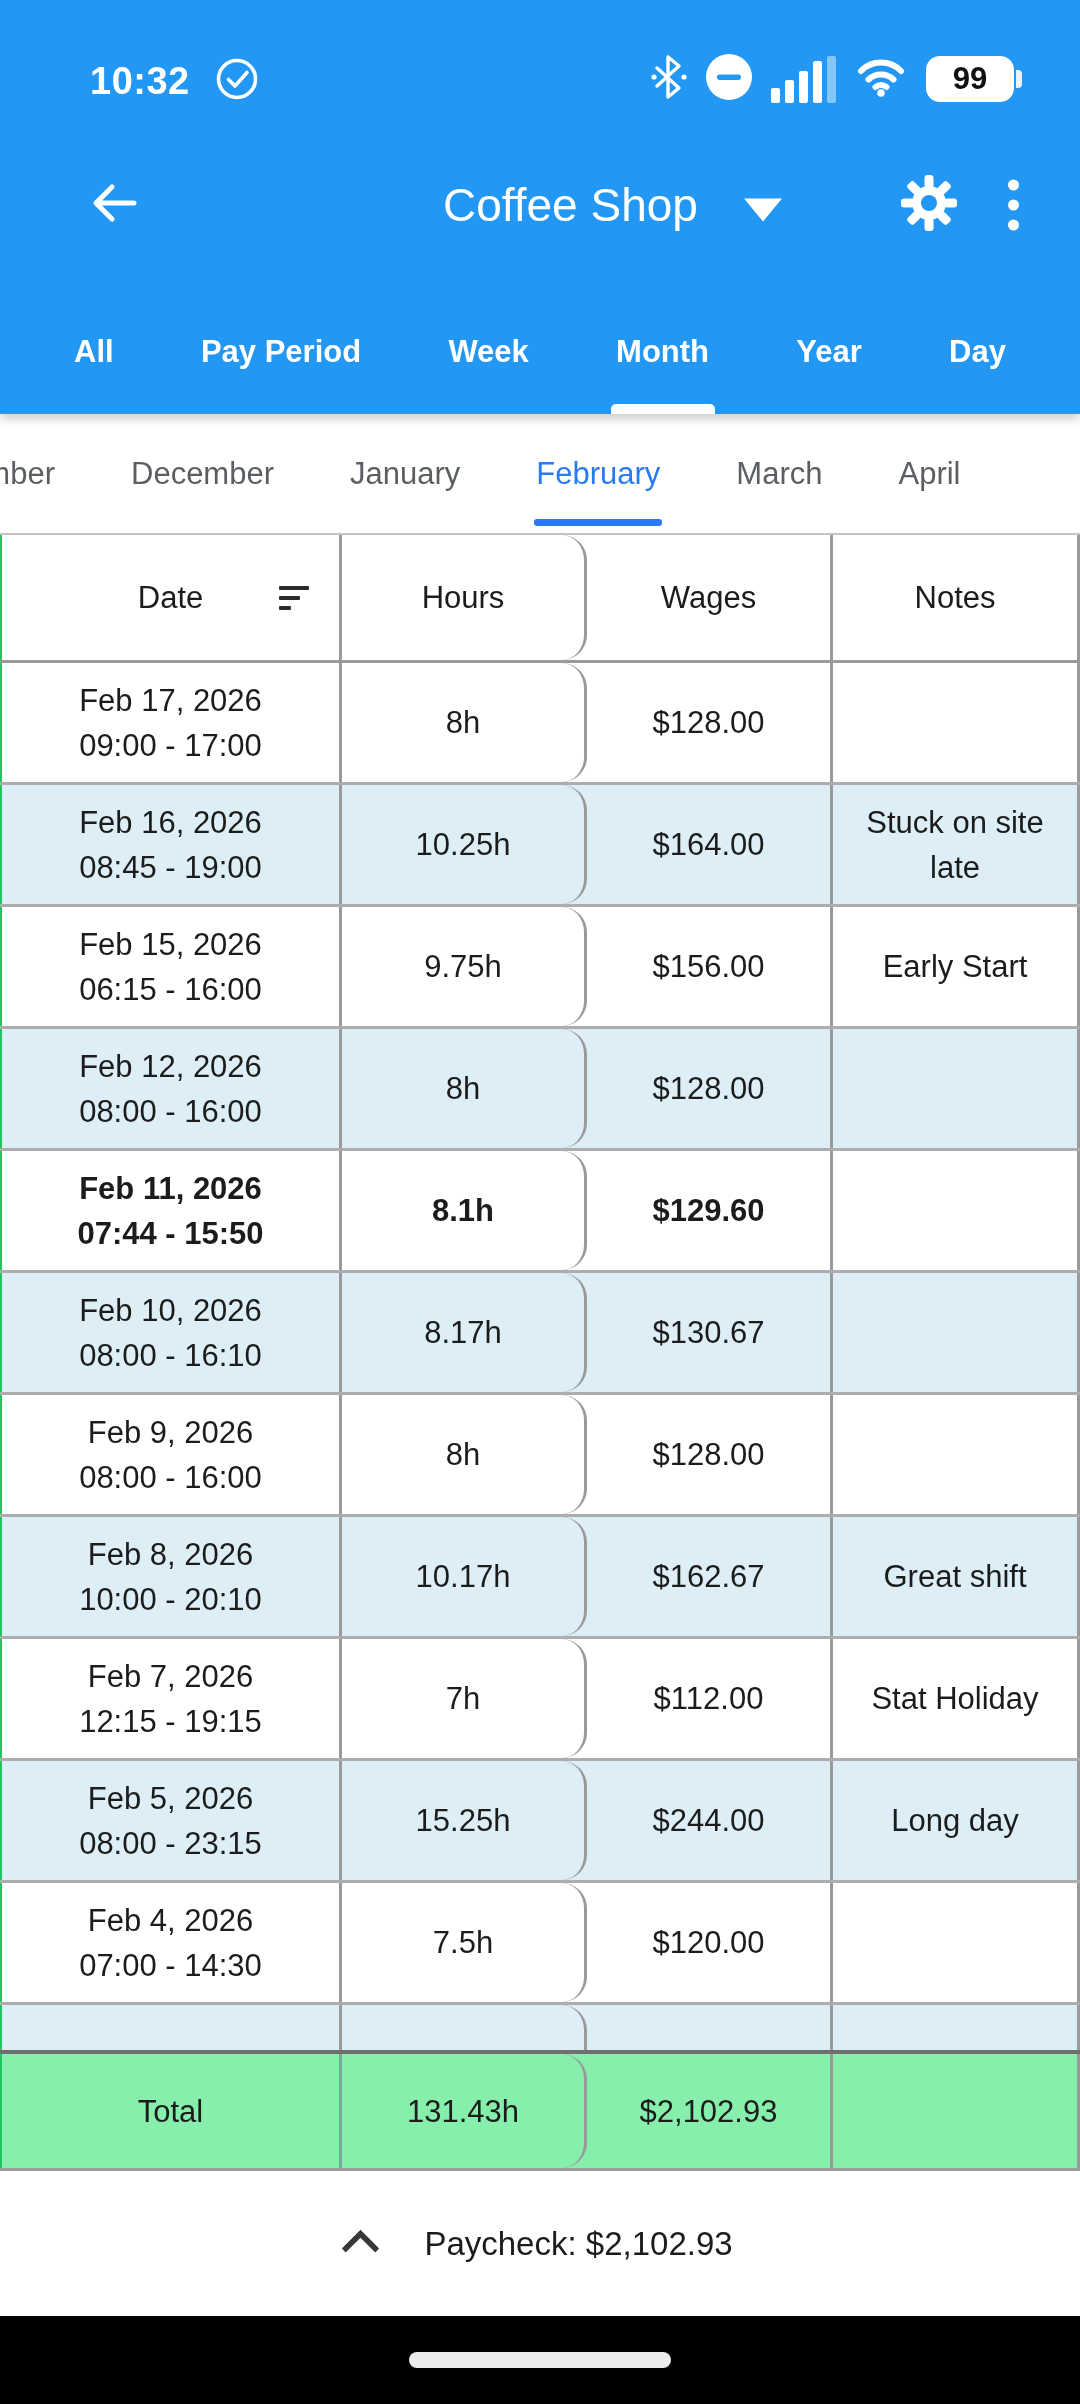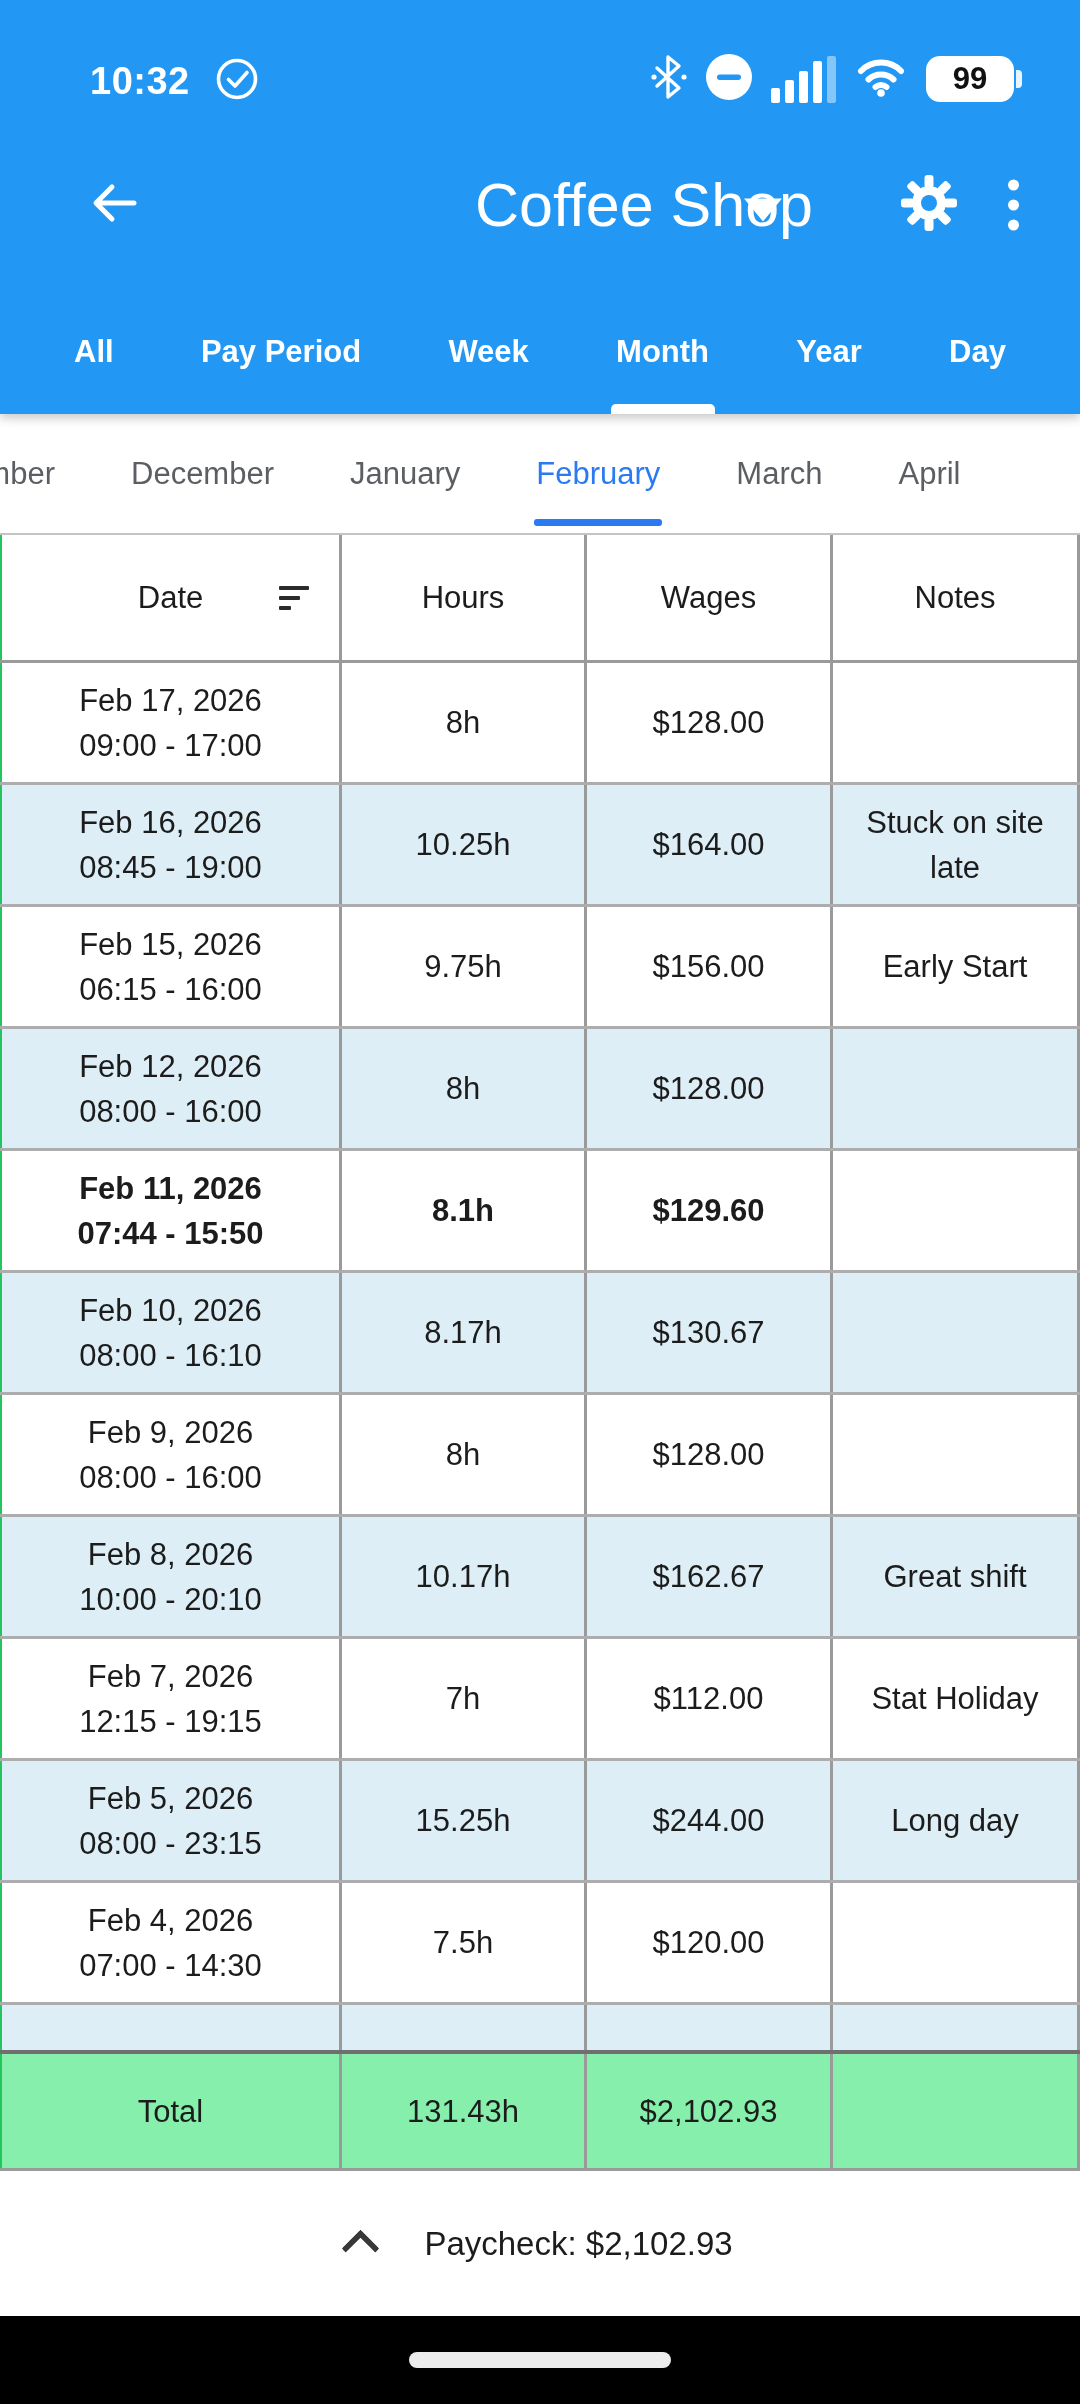--- a/index.html
+++ b/index.html
@@ -21,21 +21,21 @@
   .sbar.b5{height:47px;opacity:.45}
   .battery{display:flex;align-items:center;}
   .battery-body{width:88px;height:46px;background:#fff;border-radius:14px;display:flex;align-items:center;justify-content:center;}
   .battery-body span{font-size:31px;font-weight:700;color:#111;}
   .battery-nub{width:6px;height:18px;background:#fff;border-radius:0 4px 4px 0;margin-left:2px;opacity:.9;}
 
   
   .app-bar{height:170px;position:relative;}
   .app-bar .abs{position:absolute;top:50%;transform:translateY(-50%);}
   .back-btn{left:88px;}
-  .app-title{left:475px;transform:translate(-50%,-50%);font-size:61px;font-weight:500;color:#fff;white-space:nowrap;}
+  .app-title{left:443px;transform:translate(-50%,-50%);font-size:46px;font-weight:500;color:#fff;white-space:nowrap;}
   .caret{left:744px;width:0;height:0;border-left:19px solid transparent;border-right:19px solid transparent;
     border-top:23px solid #fff;margin-top:5px;}
   .gear{left:899px;}
   .overflow{left:1008px;display:flex;flex-direction:column;gap:9px;}
   .overflow i{width:11px;height:11px;border-radius:50%;background:#fff;}
 
   
   .period-tabs{height:124px;display:flex;justify-content:space-between;padding:0 74px;box-sizing:border-box;}
   .ptab{position:relative;display:flex;align-items:center;height:100%;color:#fff;font-size:31px;font-weight:600;cursor:pointer;}
   .ptab.active::after{content:'';position:absolute;bottom:0;left:50%;transform:translateX(-50%);
@@ -48,21 +48,21 @@
   .mtab:first-child{margin-left:-88px;}
   .mtab.active{color:var(--active-month-blue,#2a7af2);font-weight:500;}
   .mtab.active::after{content:'';position:absolute;bottom:7px;left:-2px;right:-2px;height:7px;border-radius:3px;
     background:var(--active-month-blue,#2a7af2);}
 
   
   .table-header{height:128px;display:flex;border-bottom:3px solid #9a9a9a;box-sizing:border-box;background:#fff;flex:0 0 auto;}
   .hcell{display:flex;align-items:center;justify-content:center;font-size:31px;color:#1c1c1c;
     border-right:3px solid #9a9a9a;box-sizing:border-box;position:relative;}
   .c0{width:342px;border-left:2px solid #22c55e;}
-  .c1{width:245px;}.c2{width:246px;}.c3{width:247px;}
+  .c1{width:245px;border-radius:25px;}.c2{width:246px;}.c3{width:247px;}
   .sort-icon{position:absolute;right:30px;top:50%;transform:translateY(-50%);display:flex;flex-direction:column;gap:6px;align-items:flex-start;cursor:pointer;}
   .sort-icon i{display:block;height:4px;background:#2b2b2b;border-radius:1px;}
   .sort-icon i:nth-child(1){width:30px}.sort-icon i:nth-child(2){width:21px}.sort-icon i:nth-child(3){width:12px}
 
   .table-body{height:1387px;overflow:hidden;flex:0 0 auto;}
   .trow{height:122px;display:flex;border-bottom:3px solid #adadad;box-sizing:border-box;background:#fff;}
   .trow.shaded{background:var(--row-highlight,#ddeef6);}
   .trow.bold{font-weight:700;}
   .cell{display:flex;flex-direction:column;align-items:center;justify-content:center;text-align:center;
     border-right:3px solid #9a9a9a;box-sizing:border-box;font-size:31px;line-height:45px;padding:0 22px;}

